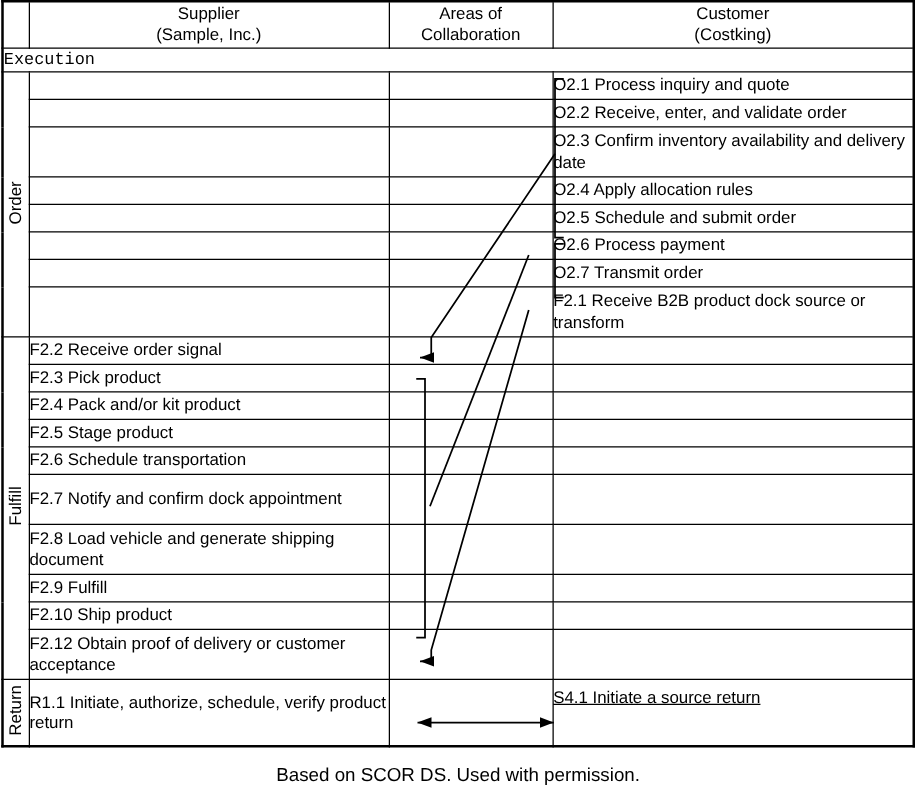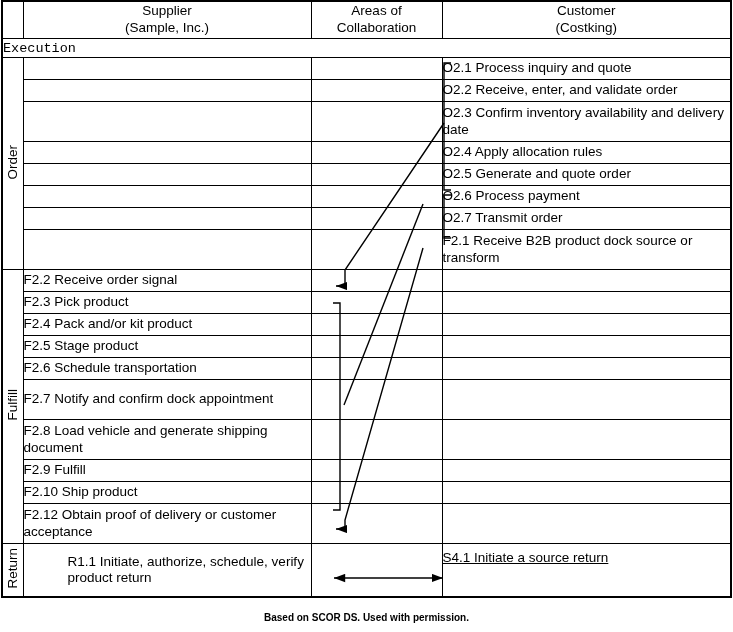--- a/index.html
+++ b/index.html
@@ -84,23 +84,22 @@
     background: #cfe8f7;
   }
   .empty-row-h { height: 21px; }
   .thick-top td { border-top: 2px solid #000; margin-left: 20px; }
   .caption {
     position: absolute;
     left: 0;
     top: 612px;
     width: 733px;
     text-align: center;
-    font-size: 10px;
+    font-size: 15px;
     color: #000;
-    font-weight: bold;
   }
   #overlay {
     position: absolute;
     left: 0;
     top: 0;
     width: 733px;
     height: 632px;
     pointer-events: none;
   }
 </style>
@@ -156,21 +155,21 @@
         <td class="cell-text">O2.3 Confirm inventory availability and delivery date</td>
       </tr>
       <tr>
         <td class="cell-text empty-row-h"></td>
         <td class="areas-cell"></td>
         <td class="cell-text">O2.4 Apply allocation rules</td>
       </tr>
       <tr>
         <td class="cell-text empty-row-h"></td>
         <td class="areas-cell"></td>
-        <td class="cell-text">O2.5 Generate and quote order</td>
+        <td class="cell-text">O2.5 Schedule and submit order</td>
       </tr>
       <tr>
         <td class="cell-text empty-row-h"></td>
         <td class="areas-cell"></td>
         <td class="cell-text">O2.6 Process payment</td>
       </tr>
       <tr>
         <td class="cell-text empty-row-h"></td>
         <td class="areas-cell"></td>
         <td class="cell-text">O2.7 Transmit order</td>
@@ -228,21 +227,21 @@
         <td class="cell-text"></td>
       </tr>
       <tr>
         <td class="cell-text" style="height:39px;">F2.12 Obtain proof of delivery or customer acceptance</td>
         <td class="areas-cell"></td>
         <td class="cell-text"></td>
       </tr>
 
       <tr class="thick-top">
         <td class="rail" rowspan="1"><span>Return</span></td>
-        <td class="cell-text" style="height:52px;padding-left:44px;">R1.1 Initiate, authorize, schedule, verify product return</td>
+        <td class="cell-text" style="height:52px;">R1.1 Initiate, authorize, schedule, verify product return</td>
         <td class="areas-cell"></td>
         <td class="cell-text" style="vertical-align:top; padding-top:6px;text-decoration:underline;">S4.1 Initiate a source return</td>
       </tr>
 
     </tbody>
   </table>
 
   <svg id="overlay" viewBox="0 0 733 632">
     <g stroke="#000" stroke-width="1.4" fill="none">
 

